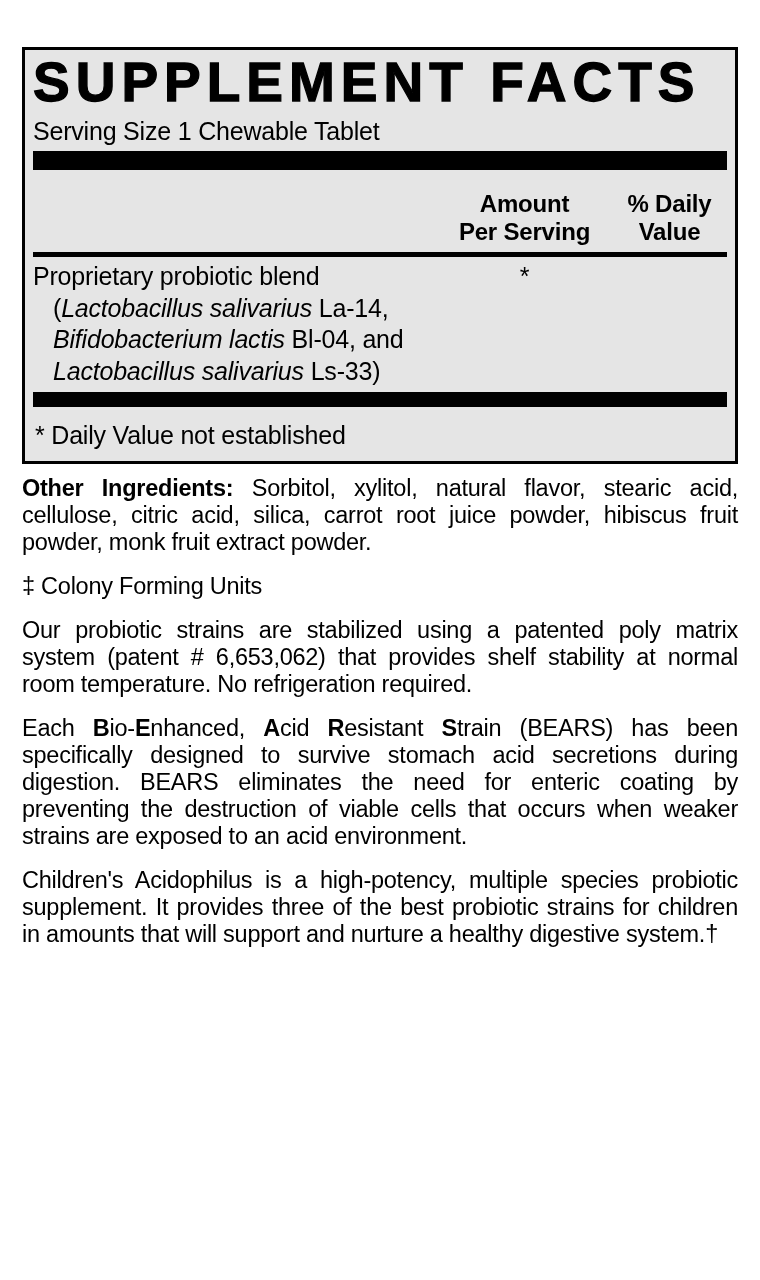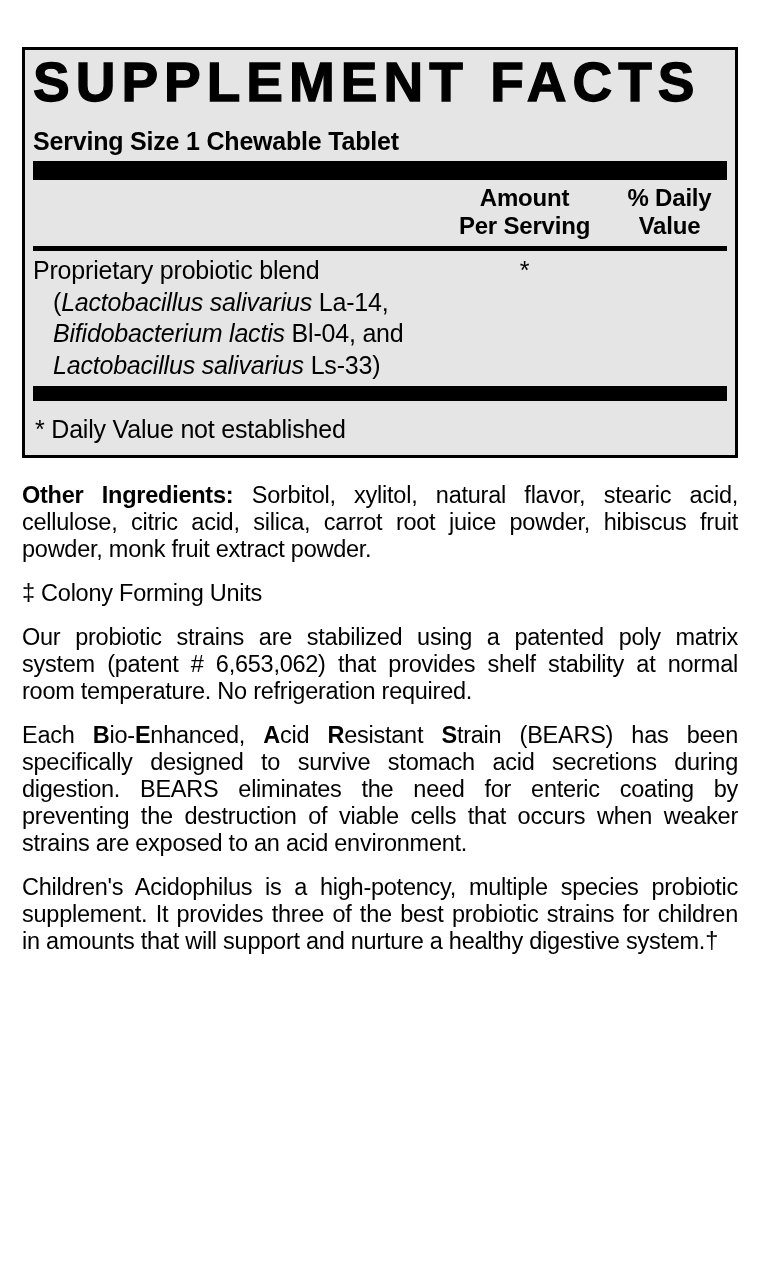--- a/index.html
+++ b/index.html
@@ -26,41 +26,40 @@
     font-weight: bold;
     letter-spacing: 6px;
     line-height: 1.0;
     white-space: nowrap;
     -webkit-text-stroke: 1.3px #000;
     margin-top: 3px;
   }
   .serving {
     font-size: 25px;
     line-height: 29px;
-    margin-top: 17px;
+    margin-top: 7px;
     letter-spacing: -0.2px;
-    font-weight: bold;
   }
   .bar { background: #000; width: 100%; }
   .bar.thick-top { height: 19px; margin-top: 5px; }
   .bar.medium { height: 5px; margin-top: 6px; }
   .bar.thick-bottom { height: 15px; margin-top: 5px; }
 
   .grid-row {
     display: grid;
     grid-template-columns: 1fr 175px 115px;
   }
   .hdr-row {
     margin-top: 4px;
     font-weight: bold;
     font-size: 24px;
     line-height: 28px;
     letter-spacing: -0.2px;
   }
-  .hdr-row .c, .ing-row .c { text-align: center; }
+  .hdr-row .c, .ing-row .c { text-align: center; margin-top: 16px; }
 
   .ing-row {
     margin-top: 4px;
     font-size: 25px;
     line-height: 31.5px;
     letter-spacing: -0.2px;
   }
   .ing-row .indent { padding-left: 20px; }
   .ing-row i { font-style: italic; }
   .dv-star { text-align: center; font-size: 25px; }
@@ -75,21 +74,21 @@
 
   
   .body-text {
     font-size: 23.5px;
     line-height: 27px;
     letter-spacing: -0.25px;
     text-align: justify;
     margin-top: 17px;
     color: #000;
   }
-  .body-text.first { margin-top: 24px; }
+  .body-text.first { margin-top: 11px; }
   .body-text b { font-weight: bold; }
   .no-justify { text-align: left; }
 </style>
 </head>
 <body>
 
 <div class="content">
 
   <div class="facts-box">
     <div class="panel-title">SUPPLEMENT FACTS</div>

